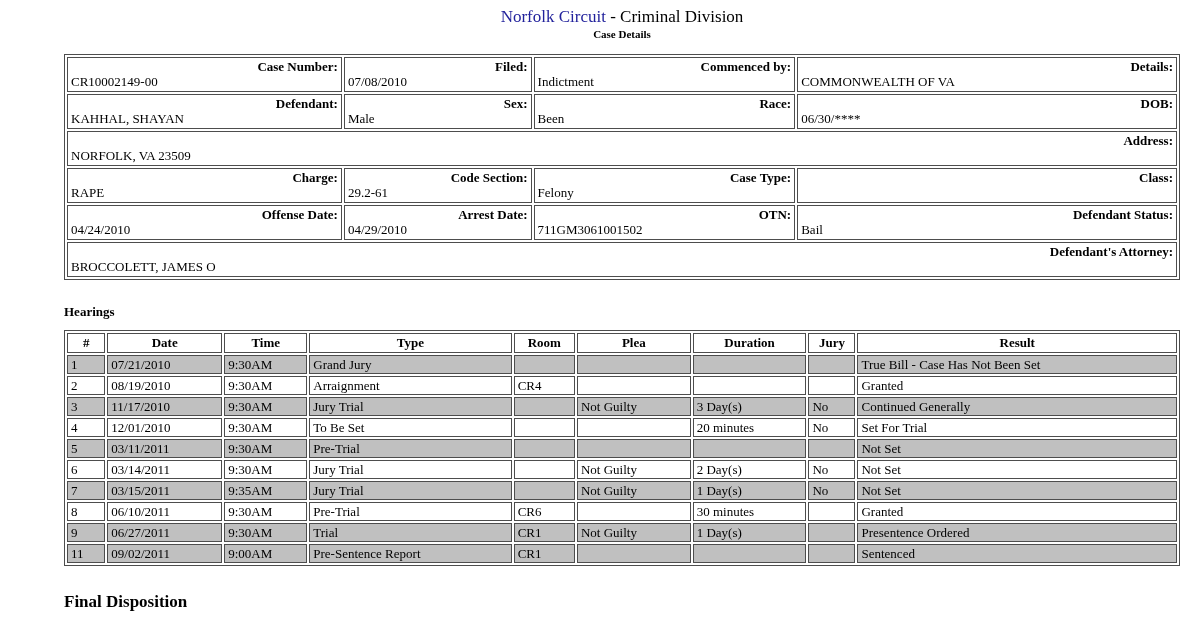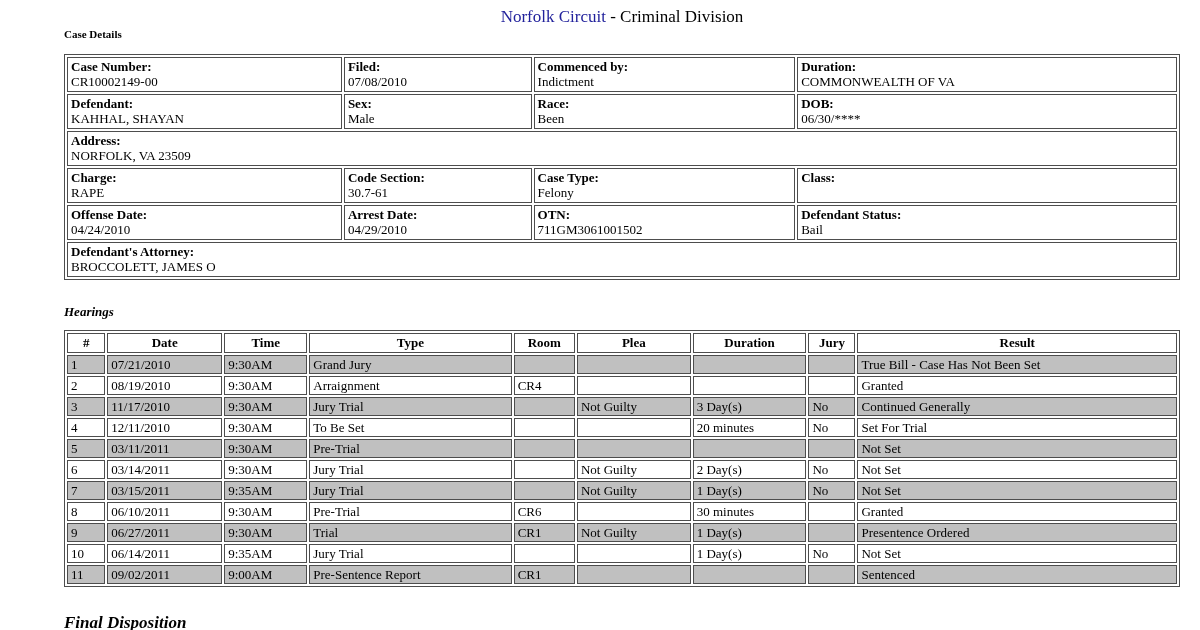--- a/index.html
+++ b/index.html
@@ -22,20 +22,21 @@
     text-align: center;
     font-size: 17px;
     margin-top: 7px;
     white-space: pre;
   }
   .title a {
     text-decoration: none;
     cursor: pointer;
   }
   .subtitle {
+    text-align: center;
     font-size: 11px;
     font-weight: bold;
     margin-top: 1px;
   }
   table {
     width: 100%;
     border-collapse: separate;
     border-spacing: 2px;
     border: 1px solid #4d4d4d;
     table-layout: fixed;
@@ -43,41 +44,40 @@
   td, th {
     border: 1px solid #4d4d4d;
     font-size: 13px;
     padding: 0px 3px;
     overflow: hidden;
     white-space: nowrap;
   }
   
   .lv-table { margin-top: 14px; }
   .lv-table td { vertical-align: top; line-height: 15px; padding: 1px 3px 2px 3px; }
-  .lv-table b { display: block; }
+  .lv-table b { display: block; text-align: right; }
   .lv-table .val { min-height: 15px; }
   
   .grid-table { margin-top: 10px; }
   .grid-table th {
     font-weight: bold;
     text-align: center;
     background: #ffffff;
     line-height: 16px;
     padding: 1px 3px;
   }
   .grid-table td {
     line-height: 15px;
     padding: 1px 3px;
   }
   .grid-table tr.striped td { background: var(--stripe, #c0c0c0); }
   .section-heading {
     font-weight: bold;
     font-size: 13px;
     margin-top: 24px;
-    font-style: italic;
   }
   .section-heading.large {
     font-size: 17px;
     margin-top: 26px;
   }
 </style>
 </head>
 <body>
 
 <div class="page">
@@ -101,21 +101,21 @@
           </td>
           <td>
             <b>Filed:</b>
             <div class="val">07/08/2010</div>
           </td>
           <td>
             <b>Commenced by:</b>
             <div class="val">Indictment</div>
           </td>
           <td>
-            <b>Duration:</b>
+            <b>Details:</b>
             <div class="val">COMMONWEALTH OF VA</div>
           </td>
         </tr>
         <tr>
           <td>
             <b>Defendant:</b>
             <div class="val">KAHHAL, SHAYAN</div>
           </td>
           <td>
             <b>Sex:</b>
@@ -136,21 +136,21 @@
             <div class="val">NORFOLK, VA 23509</div>
           </td>
         </tr>
         <tr>
           <td>
             <b>Charge:</b>
             <div class="val">RAPE</div>
           </td>
           <td>
             <b>Code Section:</b>
-            <div class="val">30.7-61</div>
+            <div class="val">29.2-61</div>
           </td>
           <td>
             <b>Case Type:</b>
             <div class="val">Felony</div>
           </td>
           <td>
             <b>Class:</b>
             <div class="val"></div>
           </td>
         </tr>
@@ -237,21 +237,21 @@
           <td>9:30AM</td>
           <td>Jury Trial</td>
           <td></td>
           <td>Not Guilty</td>
           <td>3 Day(s)</td>
           <td>No</td>
           <td>Continued Generally</td>
         </tr>
         <tr>
           <td>4</td>
-          <td>12/11/2010</td>
+          <td>12/01/2010</td>
           <td>9:30AM</td>
           <td>To Be Set</td>
           <td></td>
           <td></td>
           <td>20 minutes</td>
           <td>No</td>
           <td>Set For Trial</td>
         </tr>
         <tr class="striped">
           <td>5</td>
@@ -300,31 +300,20 @@
         <tr class="striped">
           <td>9</td>
           <td>06/27/2011</td>
           <td>9:30AM</td>
           <td>Trial</td>
           <td>CR1</td>
           <td>Not Guilty</td>
           <td>1 Day(s)</td>
           <td></td>
           <td>Presentence Ordered</td>
-        </tr>
-        <tr>
-          <td>10</td>
-          <td>06/14/2011</td>
-          <td>9:35AM</td>
-          <td>Jury Trial</td>
-          <td></td>
-          <td></td>
-          <td>1 Day(s)</td>
-          <td>No</td>
-          <td>Not Set</td>
         </tr>
         <tr class="striped">
           <td>11</td>
           <td>09/02/2011</td>
           <td>9:00AM</td>
           <td>Pre-Sentence Report</td>
           <td>CR1</td>
           <td></td>
           <td></td>
           <td></td>

